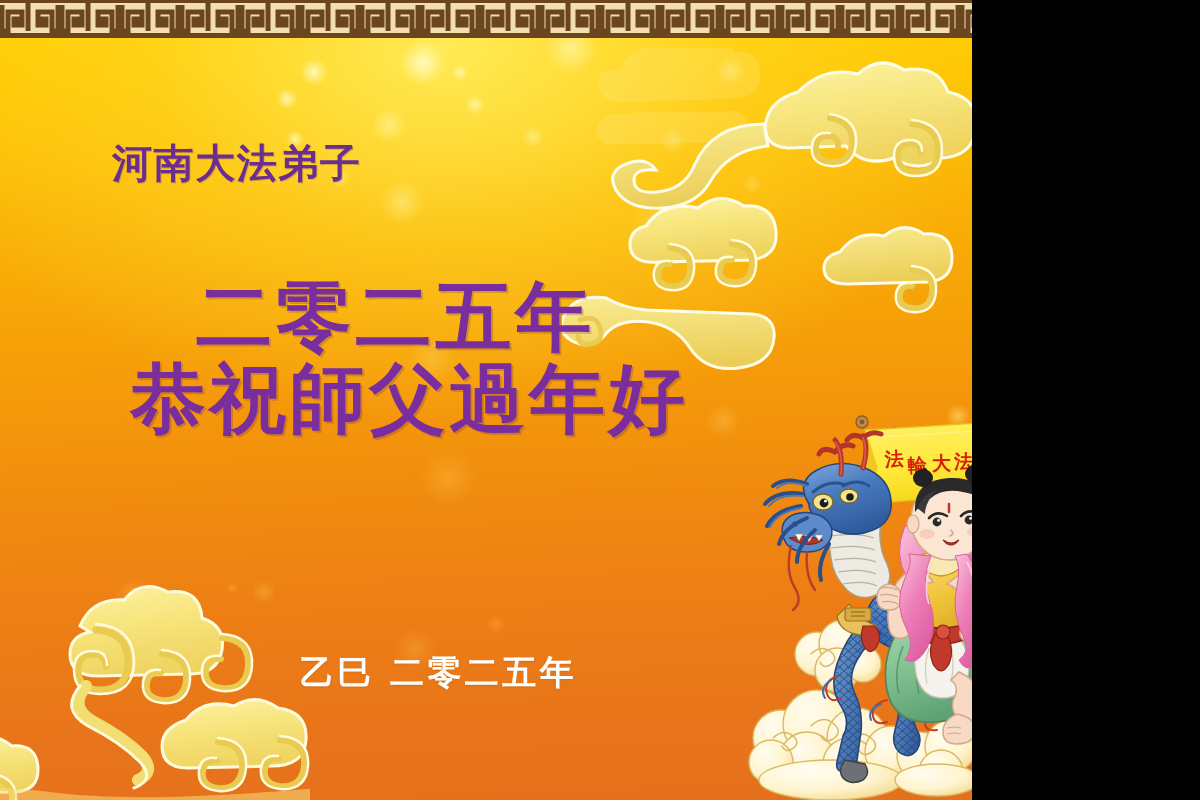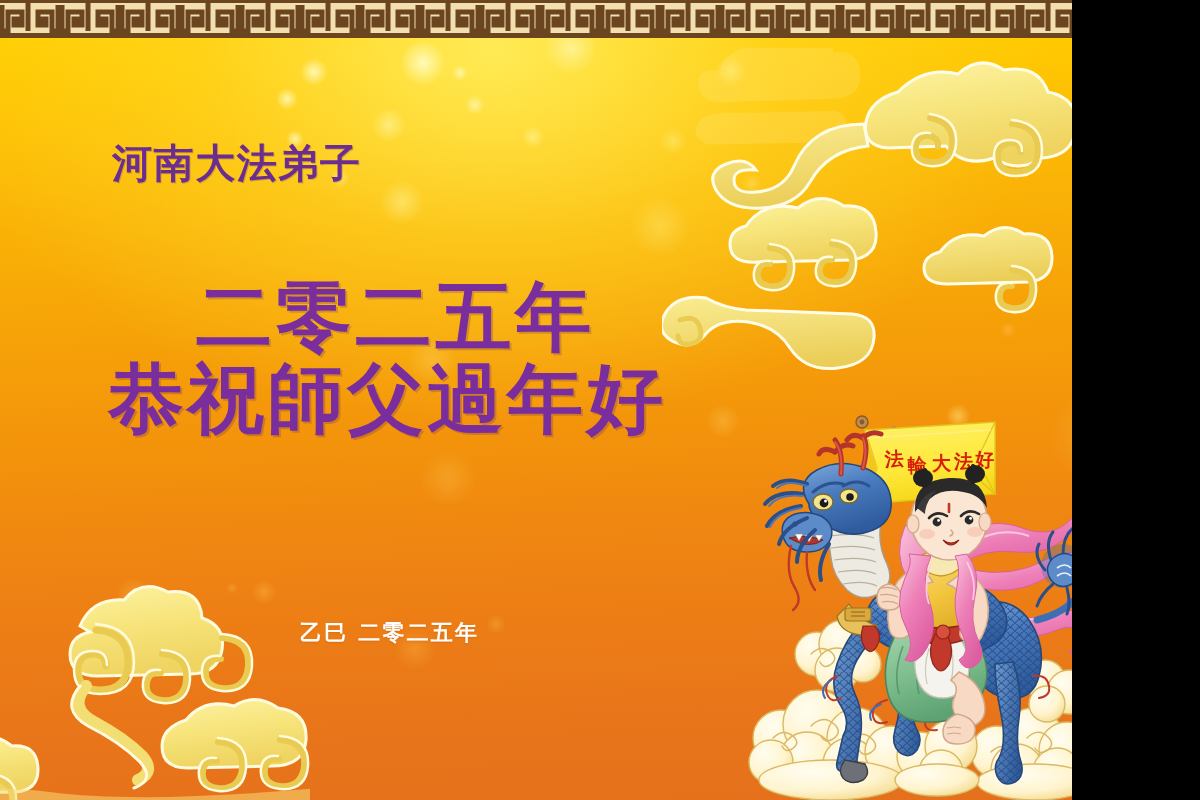--- a/index.html
+++ b/index.html
@@ -3,21 +3,21 @@
 <meta charset="utf-8">
 <title>New Year Greeting Card</title>
 <style>
   * { margin:0; padding:0; box-sizing:border-box; }
   html,body {
     width:1200px; height:800px; overflow:hidden;
     font-family:"DejaVu Sans","Liberation Sans",sans-serif;
     background:#000;
   }
   #card {
-    position:relative; width:1072px; height:800px; overflow:hidden;
+    position:relative; width:972px; height:800px; overflow:hidden;
     background:
       radial-gradient(ellipse 780px 520px at 46% 6%, rgba(255,236,90,0.95) 0%, rgba(255,216,40,0.55) 38%, rgba(255,196,20,0.0) 72%),
       linear-gradient(178deg,
         #FFD200 0%,
         #FFC900 9%,
         #FDBE05 18%,
         #FAB206 27%,
         #F7A607 37%,
         #F59B09 47%,
         #F2900C 57%,
@@ -63,28 +63,28 @@
     position:absolute; left:112px; top:136px;
     font-size:40px; color:#6C2D91; z-index:30;
     text-shadow:1px 1px 0 rgba(90,30,120,.25);
   }
   #greet-1 {
     position:absolute; left:196px; top:267px;
     font-size:76px; color:#7A2E9E; z-index:30; letter-spacing:.05em;
     text-shadow:2px 2px 0 rgba(80,25,110,.22);
   }
   #greet-2 {
-    position:absolute; left:108px; top:349px;
+    position:absolute; left:130px; top:349px;
     font-size:76px; color:#7A2E9E; z-index:30; letter-spacing:.05em;
     text-shadow:2px 2px 0 rgba(80,25,110,.22);
     font-family:Liberation Mono, monospace;
   }
   #date-line {
-    position:absolute; left:300px; top:618px;
-    font-size:22px; color:#FFFFFF; z-index:30; letter-spacing:.10em;
+    position:absolute; left:300px; top:650px;
+    font-size:34px; color:#FFFFFF; z-index:30; letter-spacing:.10em;
     text-shadow:0 1px 2px rgba(180,90,10,.35);
   }
 
   
   #illustration {
     position:absolute; left:745px; top:408px;
     width:390px; height:392px; z-index:25;
   }
 </style>
 </head>

